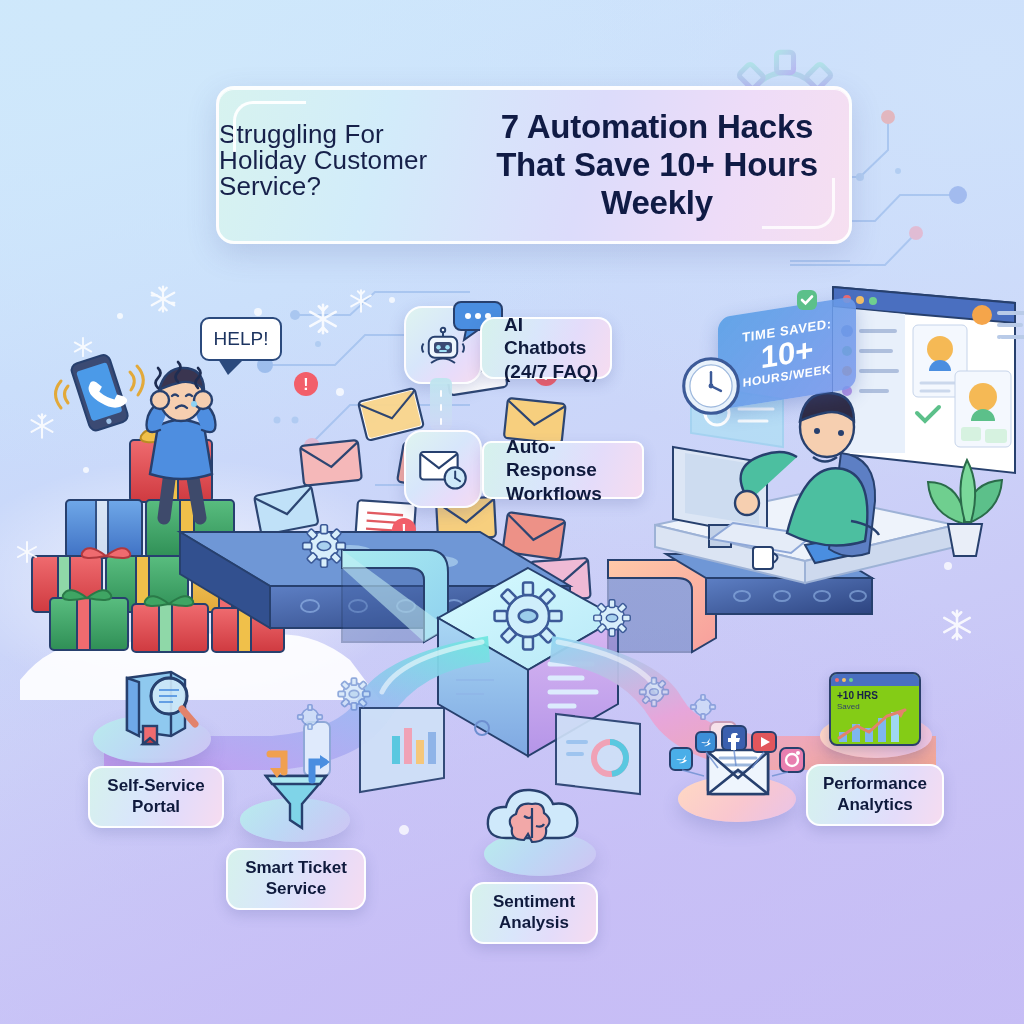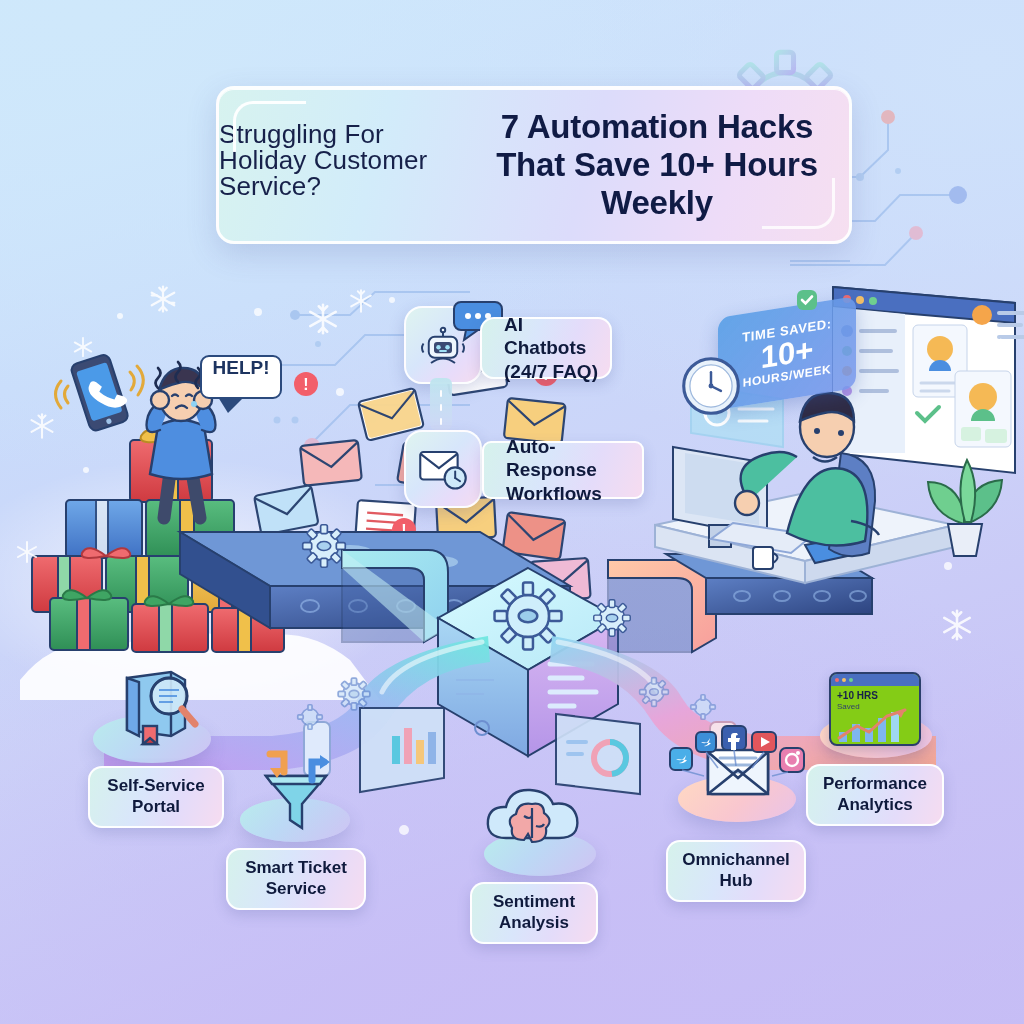--- a/index.html
+++ b/index.html
@@ -87,22 +87,22 @@
     transform:skewY(-9deg);
     color:#fff;display:flex;flex-direction:column;align-items:center;justify-content:center;
   }
   .bt1{font-size:13px;font-weight:bold;letter-spacing:.6px;}
   .bt2{font-size:31px;font-weight:bold;line-height:1;}
   .bt3{font-size:12px;font-weight:bold;letter-spacing:.6px;}
 
   .help-bubble{
     position:absolute;left:200px;top:317px;width:78px;height:40px;border-radius:9px;
     background:#fff;border:2.5px solid #2b4a7d;
-    display:flex;justify-content:center;
-    color:#1d3460;font-size:19px;font-weight:bold;margin-top:38px;
+    display:flex;align-items:center;justify-content:center;
+    color:#1d3460;font-size:19px;font-weight:normal;
   }
   .help-bubble::after{content:"";position:absolute;left:16px;bottom:-16px;
     border-left:10px solid transparent;border-right:16px solid transparent;
     border-top:16px solid #2b4a7d;}
 
   .analytics-win{
     position:absolute;left:829px;top:672px;width:88px;height:70px;border-radius:8px;
     background:#84cc16;border:2px solid #2b3f6b;overflow:hidden;
     box-shadow:0 5px 12px rgba(60,70,140,.25);
   }
@@ -855,23 +855,20 @@
         <circle cx="130" cy="27" r="2" fill="#fff"></circle>
       </g>
     <g stroke="#6d8fd0" stroke-width="1.6" opacity=".8">
       <path d="M14 44 L36 50"></path>
         <path d="M38 26 L50 42"></path>
         <path d="M66 24 L68 40"></path>
         <path d="M96 26 L84 42"></path>
         <path d="M120 46 L104 50"></path>
     </g>
   </svg>
-  <div class="chip" style="left:666px;top:840px;width:140px;height:62px;">
-    <span>Omnichannel Hub</span>
-  </div>
 
   <div class="pedestal ped-warm" style="left:820px;top:714px;width:112px;height:44px;"></div>
   <div class="analytics-win">
     <div class="aw-bar">
       <span class="aw-dot" style="background:#ef6b6f;"></span>
       <span class="aw-dot" style="background:#f5c066;"></span>
       <span class="aw-dot" style="background:#6fcf8f;"></span>
     </div>
     <div class="aw-t1">+10 HRS</div>
     <div class="aw-t2">Saved</div>

